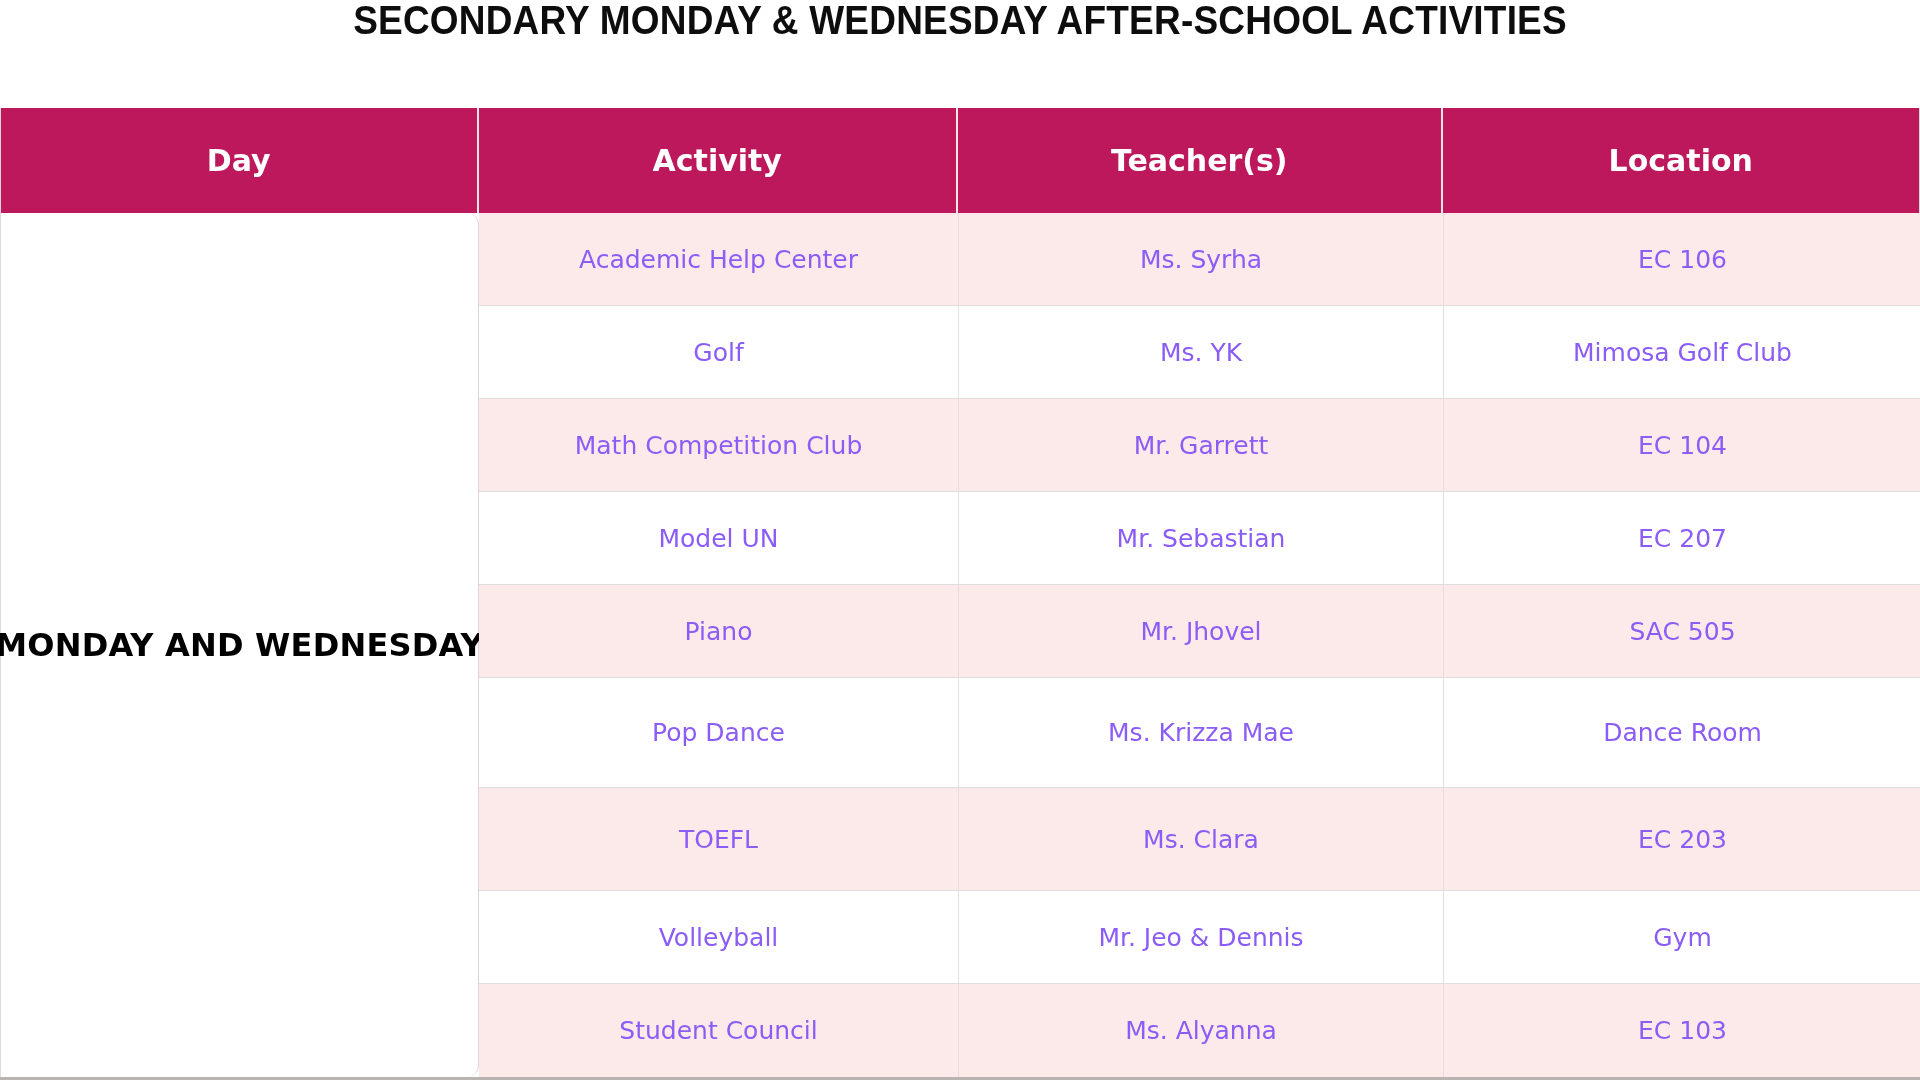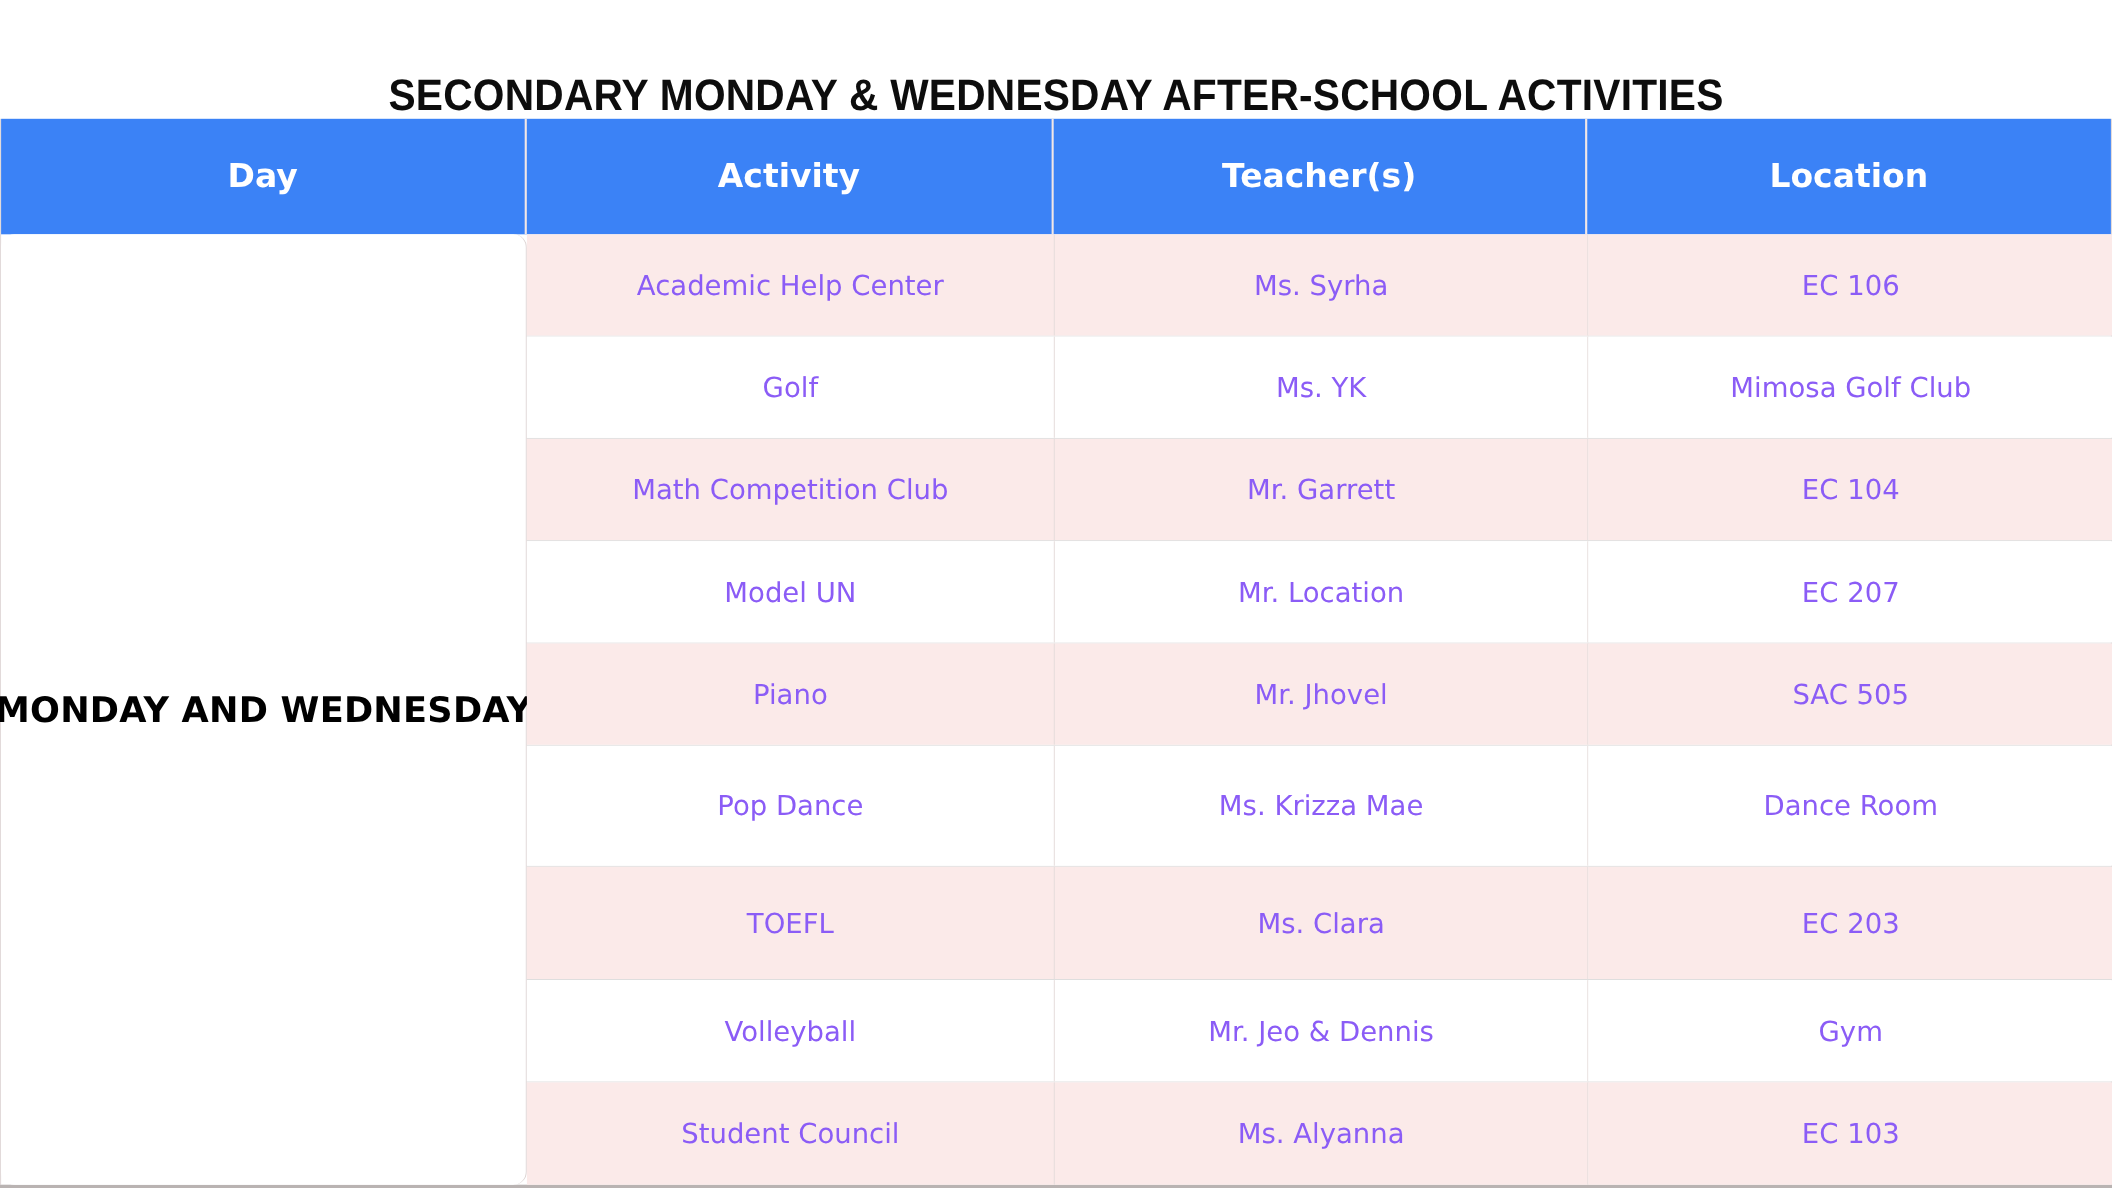--- a/index.html
+++ b/index.html
@@ -12,42 +12,42 @@
     width: 1920px;
     height: 1080px;
     background: #ffffff;
     overflow: hidden;
     font-family: "DejaVu Sans", "Liberation Sans", sans-serif;
     color: #1b1b1b;
   }
   .title-bar {
     height: 108px;
     display: flex;
-    align-items: flex-end;
+    align-items: flex-start;
     justify-content: center;
   }
   .page-title {
     font-family: "Liberation Sans", "DejaVu Sans", sans-serif;
     font-size: 37px;
     font-weight: 700;
     letter-spacing: 0.2px;
     color: #0d0d0d;
     transform: scaleY(1.08);
     white-space: nowrap;
   }
   .schedule-table {
     border-left: 1px solid #e2dada;
     border-right: 1px solid #e2dada;
   }
   .header-row {
     display: flex;
     height: 105px;
   }
   .header-cell {
-    background: #3b82f6;
+    background: #be185d;
     color: #ffffff;
     display: flex;
     align-items: center;
     justify-content: center;
     font-size: 30px;
     font-weight: 700;
     box-sizing: border-box;
     border-right: 2px solid #f3e7e6;
   }
   .header-cell:last-child { border-right: none; }
@@ -146,21 +146,21 @@
     </div>
 
     <div class="data-row alt">
       <div class="cell cell-activity">Math Competition Club</div>
       <div class="cell cell-teachers">Mr. Garrett</div>
       <div class="cell cell-location">EC 104</div>
     </div>
 
     <div class="data-row plain">
       <div class="cell cell-activity">Model UN</div>
-      <div class="cell cell-teachers">Mr. Location</div>
+      <div class="cell cell-teachers">Mr. Sebastian</div>
       <div class="cell cell-location">EC 207</div>
     </div>
 
     <div class="data-row alt">
       <div class="cell cell-activity">Piano</div>
       <div class="cell cell-teachers">Mr. Jhovel</div>
       <div class="cell cell-location">SAC 505</div>
     </div>
 
     <div class="data-row plain">

